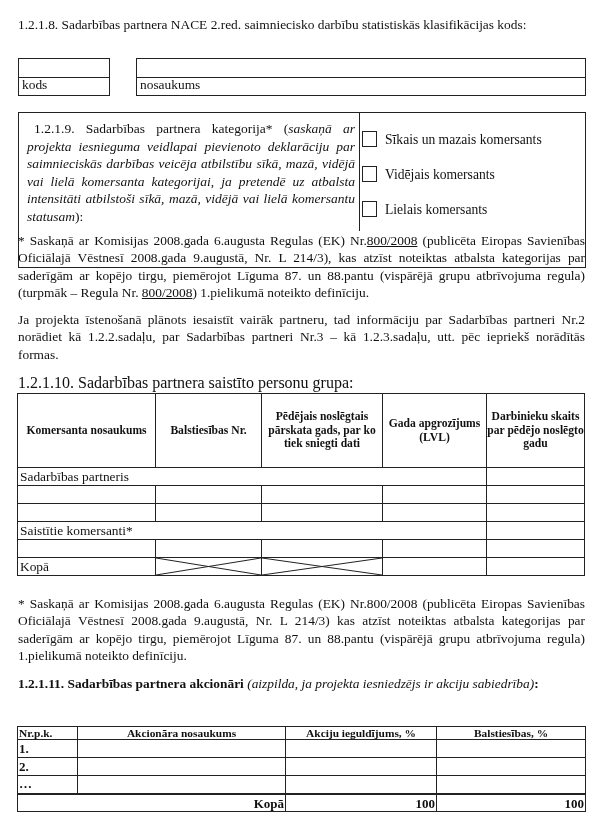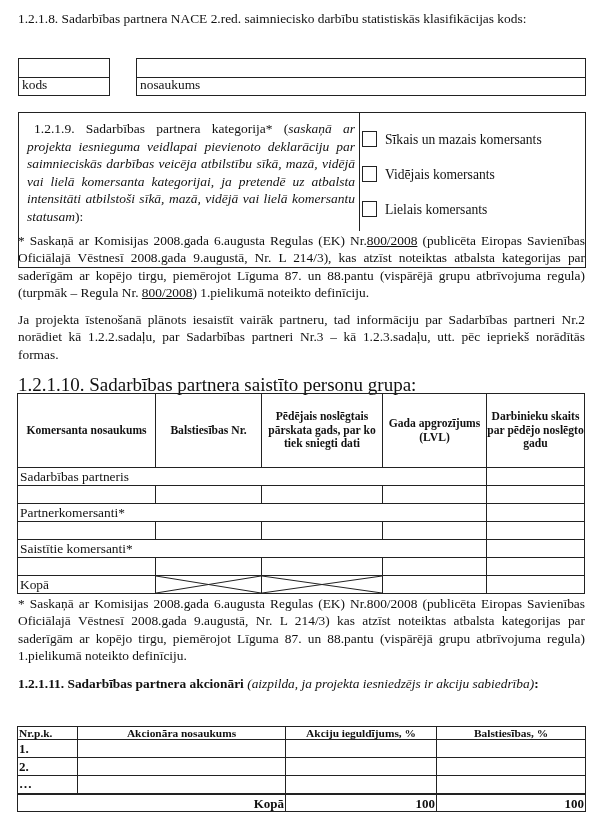--- a/index.html
+++ b/index.html
@@ -19,21 +19,21 @@
   .opt { position:absolute; font-size:13.6px; }
   u { text-decoration:underline; }
   .ak th { font-weight:bold; font-size:11.4px; text-align:center; height:13px; line-height:12px; }
   .ak td { height:18px; font-size:13px; }
   .ak td.num { font-weight:bold; padding-left:1px; vertical-align:middle; }
   .ak td.tot { font-weight:bold; text-align:right; vertical-align:bottom; padding-right:1px; line-height:15px; }
 </style>
 </head>
 <body>
 
-<div class="abs just" style="left:18px; top:10px; width:567px;">1.2.1.8. Sadarbības partnera NACE 2.red. saimniecisko darbību statistiskās klasifikācijas kods:</div>
+<div class="abs just" style="left:18px; top:16px; width:567px;">1.2.1.8. Sadarbības partnera NACE 2.red. saimniecisko darbību statistiskās klasifikācijas kods:</div>
 
 <div class="box" style="left:18px; top:58px; width:92px; height:38px;">
   <div style="position:absolute; left:0; right:0; top:0; height:18px; border-bottom:1.5px solid #222;"></div>
   <span class="cell-label" style="top:18px;">kods</span>
 </div>
 <div class="box" style="left:136px; top:58px; width:450px; height:38px;">
   <div style="position:absolute; left:0; right:0; top:0; height:18px; border-bottom:1.5px solid #222;"></div>
   <span class="cell-label" style="top:18px;">nosaukums</span>
 </div>
 
@@ -52,21 +52,21 @@
   <div class="chk" style="left:343px; top:88px;"></div>
   <span class="opt" style="left:366px; top:89px;">Lielais komersants</span>
 </div>
 
 <div class="abs just" style="left:18px; top:232px; width:567px;">
   <span>* Saskaņā ar Komisijas 2008.gada 6.augusta Regulas (EK) Nr.</span><u>800/2008</u><span> (publicēta Eiropas Savienības Oficiālajā Vēstnesī 2008.gada 9.augustā, Nr. L 214/3), kas atzīst noteiktas atbalsta kategorijas par saderīgām ar kopējo tirgu, piemērojot Līguma 87. un 88.pantu (vispārējā grupu atbrīvojuma regula) (turpmāk – Regula Nr. </span><u>800/2008</u><span>) 1.pielikumā noteikto definīciju.</span>
 </div>
 
 <div class="abs just" style="left:18px; top:311px; width:567px;">Ja projekta īstenošanā plānots iesaistīt vairāk partneru, tad informāciju par Sadarbības partneri Nr.2 norādiet kā 1.2.2.sadaļu, par Sadarbības partneri Nr.3 – kā 1.2.3.sadaļu, utt. pēc iepriekš norādītās formas.</div>
 
-<div class="abs" style="left:18px; top:374px; font-size:19px;">1.2.1.10. Sadarbības partnera saistīto personu grupa:</div>
+<div class="abs" style="left:18px; top:374px; font-size:16px;">1.2.1.10. Sadarbības partnera saistīto personu grupa:</div>
 
 <table style="left:17px; top:393px; width:567px;">
   <colgroup>
       <col style="width:138px">
       <col style="width:106px">
       <col style="width:121px">
       <col style="width:104px">
       <col style="width:98px">
     </colgroup>
   <tbody>
@@ -80,24 +80,20 @@
   <tr class="lbl" style="height:18px;">
     <td class="span" colspan="4">Sadarbības partneris</td>
     <td></td>
   </tr>
   <tr style="height:18px;">
     <td></td>
         <td></td>
         <td></td>
         <td></td>
         <td></td>
-  </tr>
-  <tr class="lbl" style="height:18px;">
-    <td class="span" colspan="4">Partnerkomersanti*</td>
-    <td></td>
   </tr>
   <tr style="height:18px;">
     <td></td>
         <td></td>
         <td></td>
         <td></td>
         <td></td>
   </tr>
   <tr class="lbl" style="height:18px;">
     <td class="span" colspan="4">Saistītie komersanti*</td>

